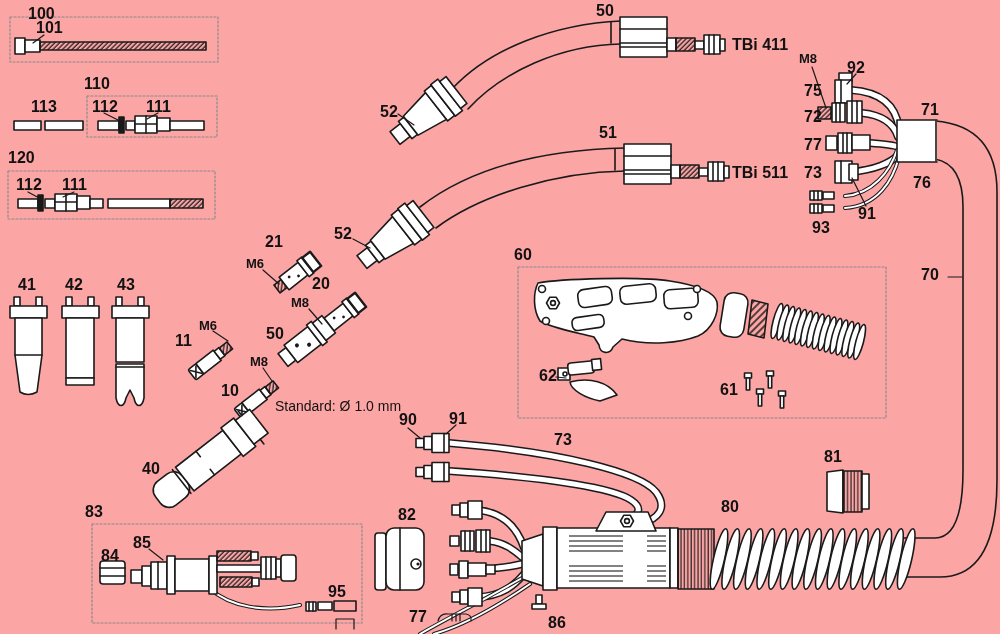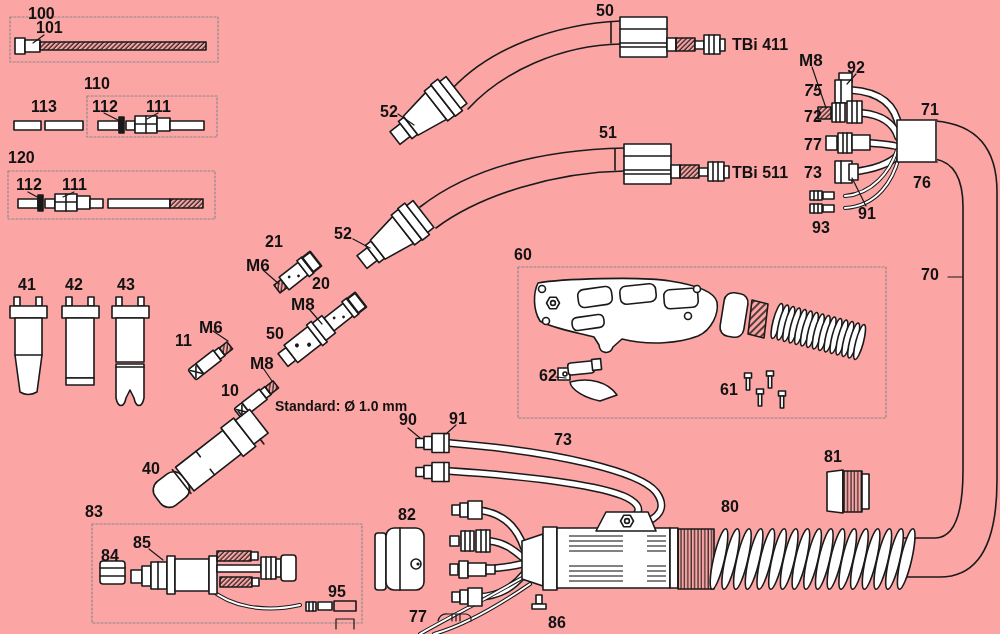--- a/index.html
+++ b/index.html
@@ -1,22 +1,22 @@
 <!DOCTYPE html>
 <html><head>
 <meta charset="utf-8">
 <style>
   html,body{margin:0;padding:0;background:#fff;}
   .stage{position:relative;width:1000px;height:634px;background:#fca5a5;overflow:hidden;
          font-family:"Liberation Sans",sans-serif;}
   svg{position:absolute;left:0;top:0;}
   #labels{position:absolute;left:0;top:0;width:100%;height:100%;pointer-events:none;}
   .lbl{position:absolute;font:600 16px/1 "Liberation Sans",sans-serif;color:#121212;white-space:nowrap;}
-  .lbl.sm{font-size:17px;}
-  .lbl.xs{font-size:14px;font-weight:700;}
+  .lbl.sm{font-size:13px;}
+  .lbl.xs{font-size:14px;font-weight:400;}
   .art{stroke:#1a1a1a;fill:#fff;stroke-width:1.6;stroke-linejoin:round;stroke-linecap:round;}
   .ln{fill:none;}
   .dash{fill:none;stroke:#8a8a8a;stroke-width:1.2;stroke-dasharray:2 2;}
   .tO{fill:none;stroke:#1a1a1a;stroke-width:8;}
   .tI{fill:none;stroke:#ffffff;stroke-width:5;}
   .wO{fill:none;stroke:#1a1a1a;stroke-width:4;}
   .wI{fill:none;stroke:#ffffff;stroke-width:2;}
   .thin{fill:none;stroke:#1a1a1a;stroke-width:1.2;}
 </style>
 </head>
@@ -479,21 +479,21 @@
       <span class="lbl xs" style="left: 275px; top: 399px;">Standard: Ø 1.0 mm</span>
       <span class="lbl" style="left: 142px; top: 461px;">40</span>
       <span class="lbl" style="left: 18px; top: 277px;">41</span>
       <span class="lbl" style="left: 65px; top: 277px;">42</span>
       <span class="lbl" style="left: 117px; top: 277px;">43</span>
       <span class="lbl" style="left: 514px; top: 247px;">60</span>
       <span class="lbl" style="left: 539px; top: 368px;">62</span>
       <span class="lbl" style="left: 720px; top: 382px;">61</span>
       <span class="lbl sm" style="left: 799px; top: 52px;">M8</span>
       <span class="lbl" style="left: 847px; top: 60px;">92</span>
-      <span class="lbl" style="left: 804px; top: 83px; font-style: italic;">75</span>
+      <span class="lbl" style="left: 804px; top: 83px;">75</span>
       <span class="lbl" style="left: 804px; top: 109px;">72</span>
       <span class="lbl" style="left: 804px; top: 137px;">77</span>
       <span class="lbl" style="left: 804px; top: 165px;">73</span>
       <span class="lbl" style="left: 885px; top: 175px; margin-left: 28px;">76</span>
       <span class="lbl" style="left: 858px; top: 206px;">91</span>
       <span class="lbl" style="left: 812px; top: 220px;">93</span>
       <span class="lbl" style="left: 921px; top: 102px;">71</span>
       <span class="lbl" style="left: 921px; top: 267px;">70</span>
       <span class="lbl" style="left: 399px; top: 412px;">90</span>
       <span class="lbl" style="left: 449px; top: 411px;">91</span>

